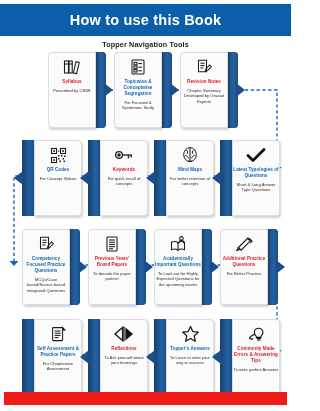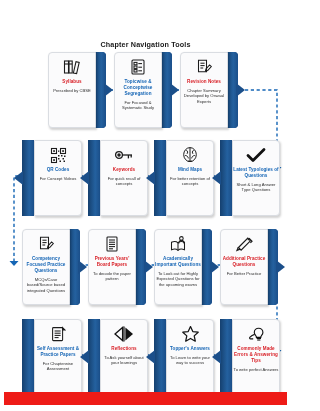--- a/index.html
+++ b/index.html
@@ -77,22 +77,25 @@
   .redbar {
     position:absolute; left:4px; bottom:6px; width:283px; height:13px;
     background:#ee1b17;
   }
 </style>
 </head>
 <body>
 
 <div id="page">
 
-
-  <div class="section-title">Chapter Navigation Tools</div>
+  <div class="header">
+    <div class="header-title">How to use this Book</div>
+  </div>
+
+  <div class="section-title">Topper Navigation Tools</div>
 
   <svg class="wires" viewBox="0 0 291 411">
     <g stroke="#1565b5" stroke-width="1.4" fill="none" stroke-dasharray="3.2,2.6" stroke-linecap="butt">
 
       <line x1="100" y1="90" x2="113" y2="90"></line>
       <line x1="166" y1="90" x2="179" y2="90"></line>
 
       <path d="M245 90 H277 V170"></path>
 
       <line x1="206" y1="176" x2="220" y2="176"></line>

